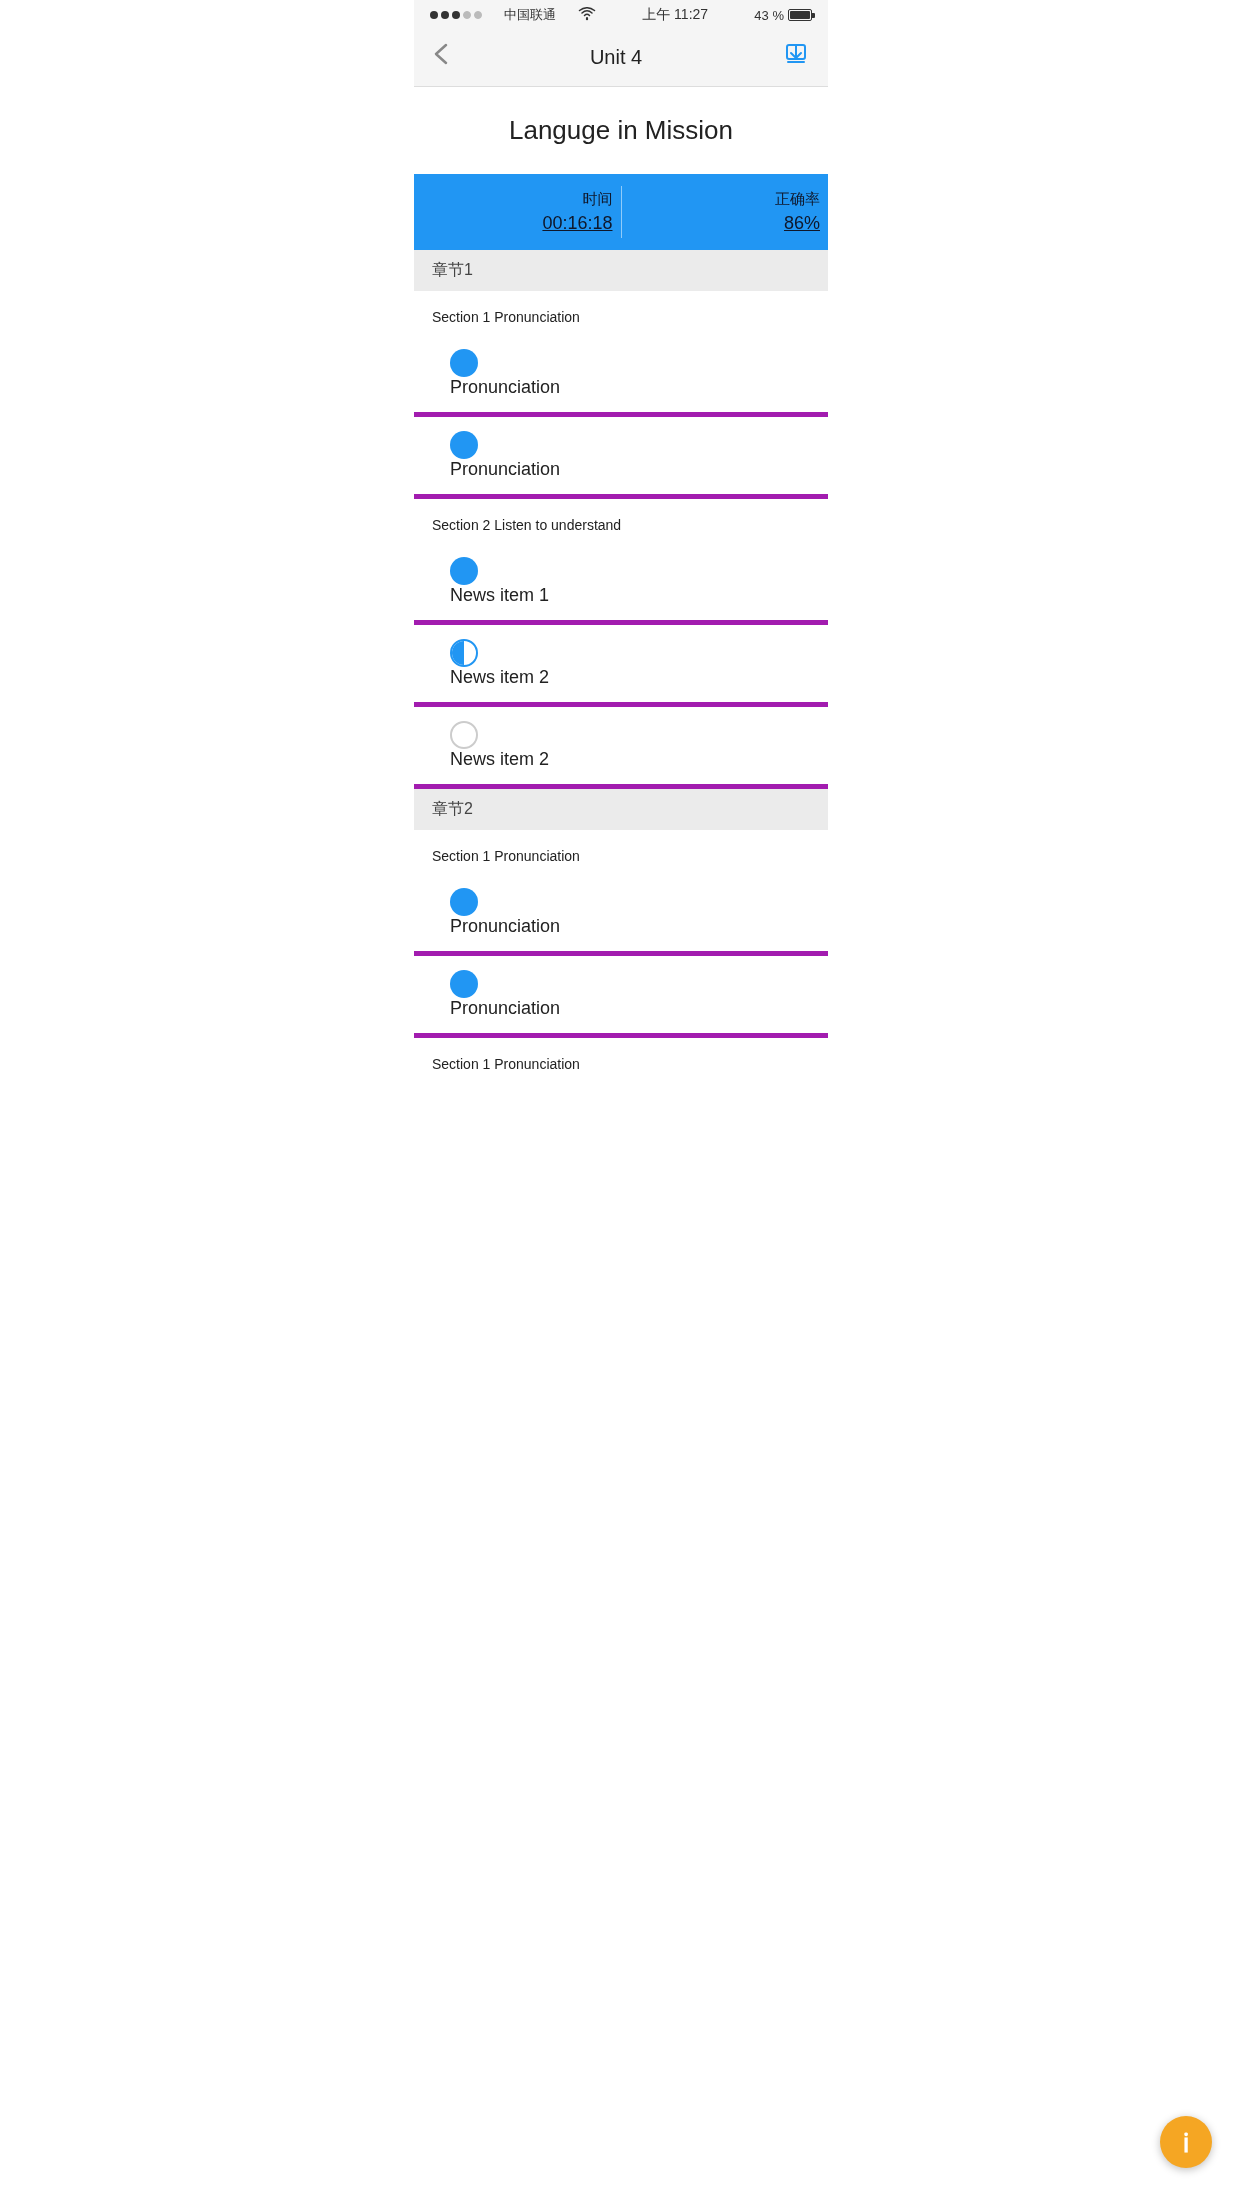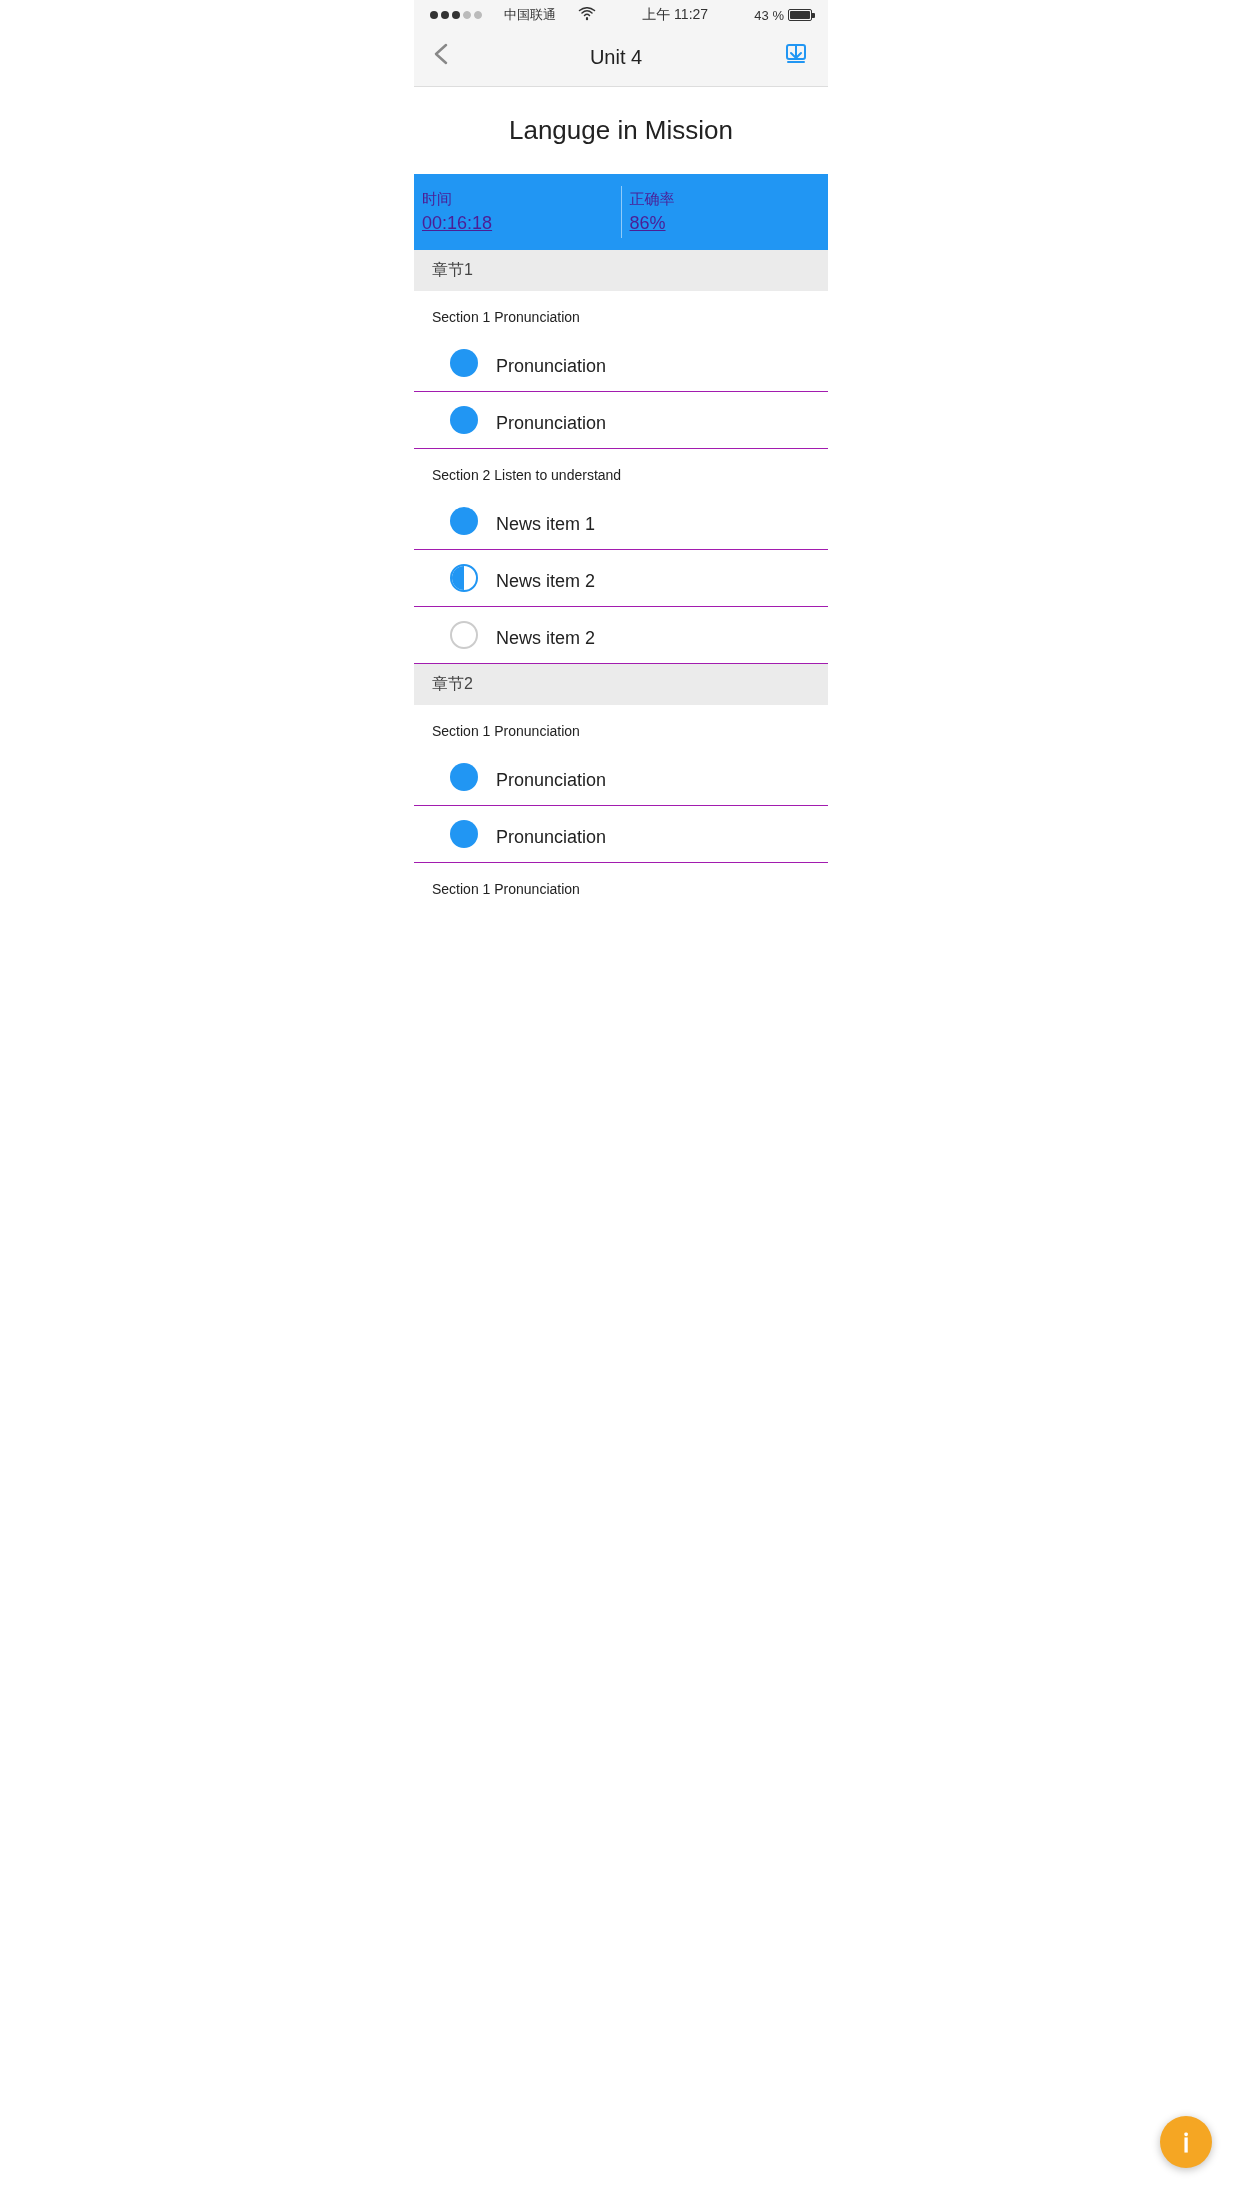--- a/index.html
+++ b/index.html
@@ -122,24 +122,24 @@
     .stats-bar {
       background: #2196f3;
       display: flex;
       align-items: stretch;
       padding: 0;
     }
     .stat-block {
       flex: 1;
       display: flex;
       flex-direction: column;
-      align-items: flex-start;
+      align-items: flex-end;
       justify-content: center;
       padding: 16px 8px;
-      color: #4c1d95;
+      color: #0f172a;
     }
     .stat-label {
       font-size: 15px;
       font-weight: 300;
       margin-bottom: 4px;
     }
     .stat-value {
       font-size: 18px;
       font-weight: 400;
       text-decoration: underline;
@@ -163,26 +163,27 @@
     .section-title {
       padding: 18px 18px 10px 18px;
       font-size: 14px;
       font-weight: 400;
       color: #222;
     }
 
     
     .list-item {
       display: flex;
-      align-items: flex-end;
+      align-items: flex-start;
       padding: 14px 18px 14px 36px;
-      border-bottom: 1px solid #a21caf;
+      border-bottom: 5px solid #a21caf;
       font-size: 18px;
       color: #222;
       cursor: pointer;
+      flex-direction: column;
     }
     .list-item:last-child {
       border-bottom: none;
     }
     .item-icon {
       width: 28px;
       height: 28px;
       border-radius: 50%;
       margin-right: 18px;
       flex-shrink: 0;

